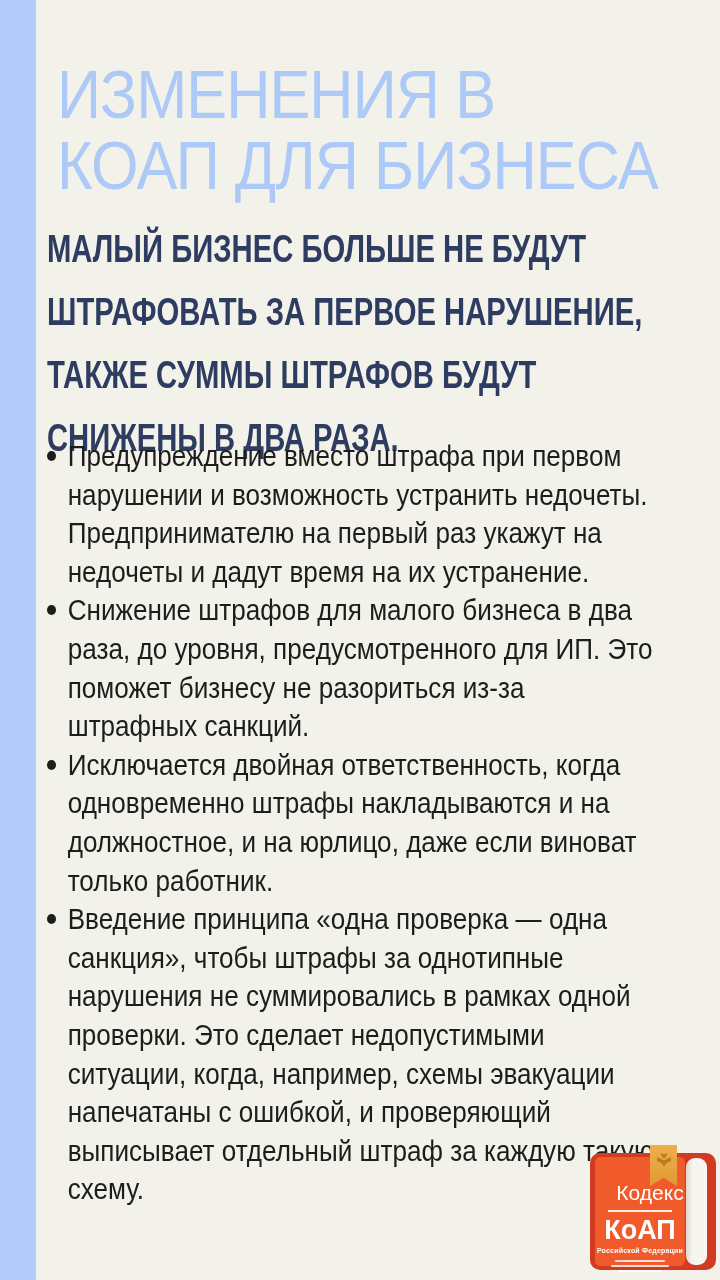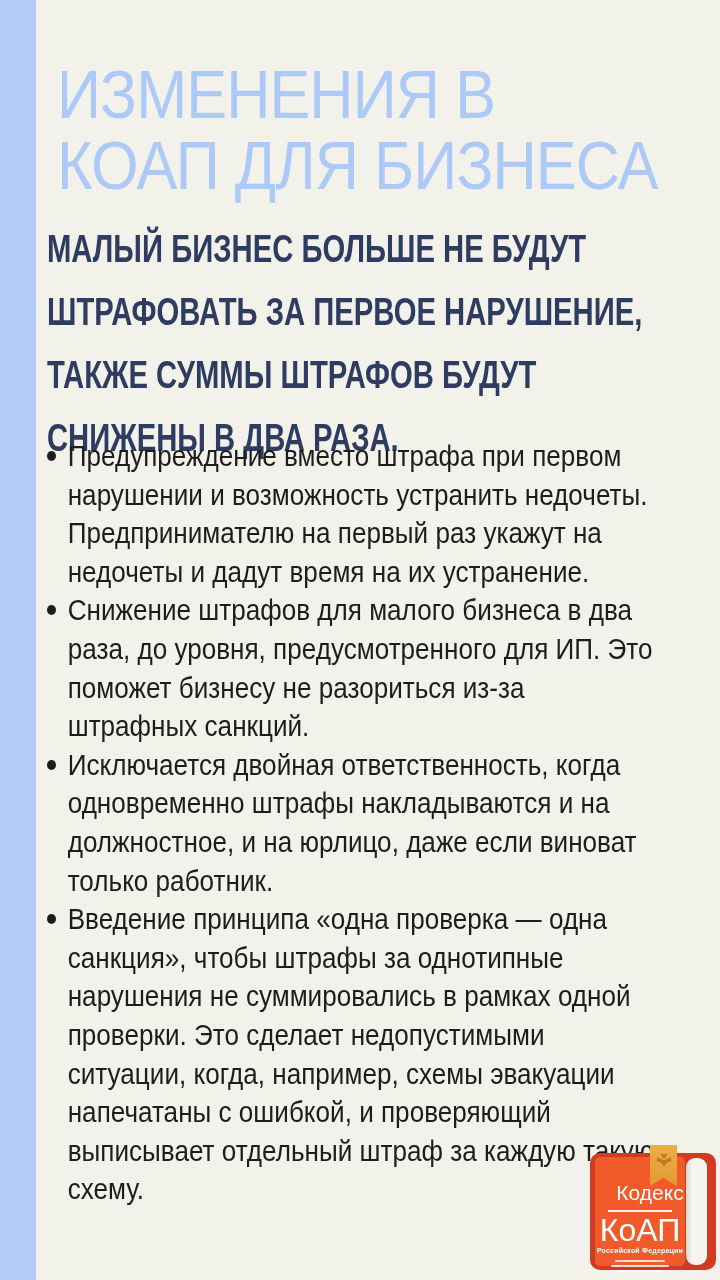--- a/index.html
+++ b/index.html
@@ -75,21 +75,21 @@
   .book-face {
     position: absolute; left: 5px; top: 4px;
     width: 90px; height: 109px;
     background: #f15b2b;
     border-radius: 5px;
     text-align: center;
     color: #ffffff;
   }
   .book-title { margin-top: 25px; font-size: 21px; font-weight: 400; line-height: 22px; padding-left: 20px; }
   .book-divider { width: 64px; height: 2px; margin: 6px auto 5px auto; background: rgba(255,255,255,0.88); }
-  .book-code { font-size: 32px; font-weight: 400; line-height: 27px; }
+  .book-code { font-size: 27px; font-weight: 700; line-height: 27px; }
   .book-subtitle { margin-top: 3px; font-size: 7px; font-weight: 700; letter-spacing: 0.2px; }
   .book-lines { margin-top: 6px; }
   .book-line { height: 2px; margin: 3px auto; background: rgba(255,255,255,0.8); border-radius: 1px; }
   .book-line.l1 { width: 50px; }
   .book-line.l2 { width: 58px; }
   .book-line.l3 { width: 44px; }
   .bookmark {
     position: absolute; left: 60px; top: 0;
     width: 27px; height: 41px;
     background: linear-gradient(180deg, #f0ae48, #e09a33);

